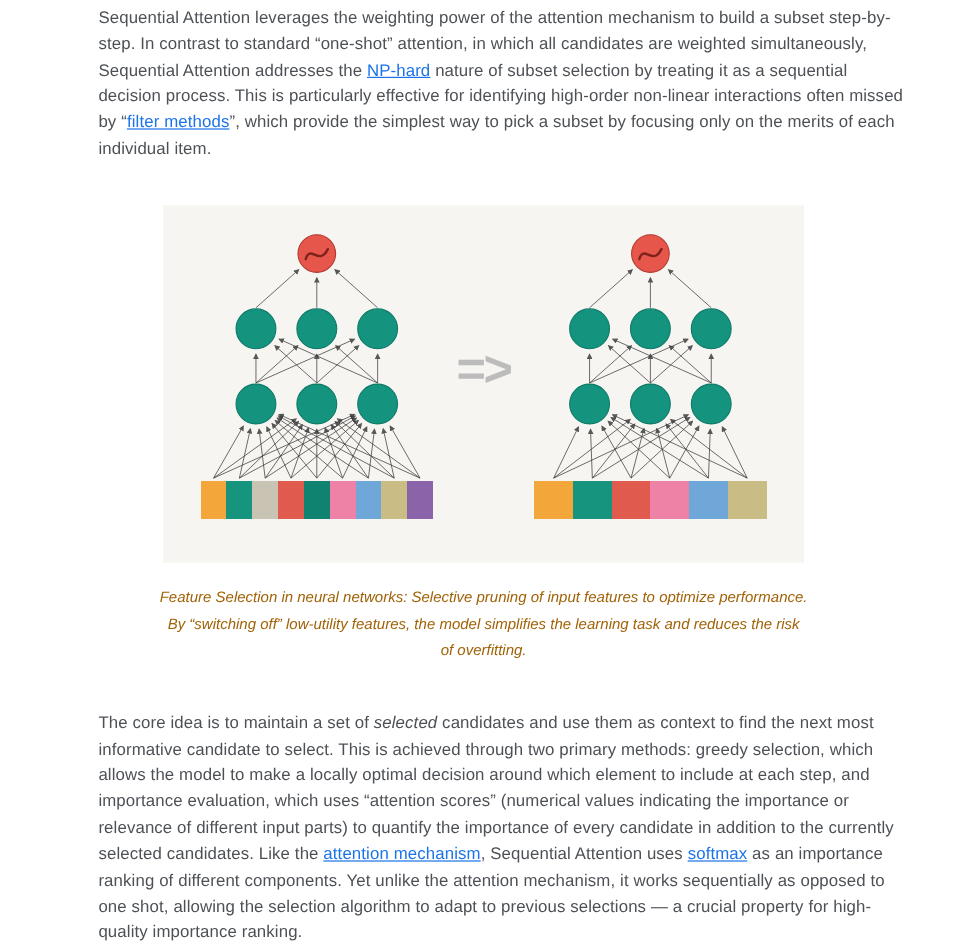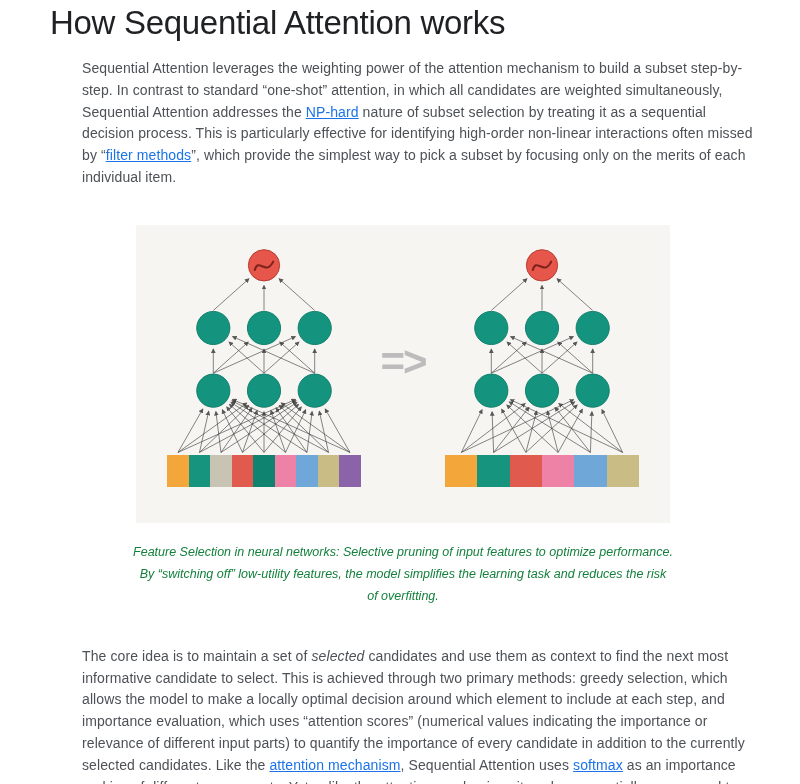--- a/index.html
+++ b/index.html
@@ -5,28 +5,27 @@
   *{box-sizing:border-box;margin:0;padding:0;}
   html,body{width:800px;height:784px;background:#ffffff;font-family:"Liberation Sans",sans-serif;overflow:hidden;}
   main{padding:4px 44px 0 50px;}
   h1{font-size:33px;font-weight:400;color:#202124;letter-spacing:-0.3px;margin:0 0 16px;}
   p.body{font-size:14px;line-height:1.56;color:#4d5156;letter-spacing:0.1px;margin-left:32px;}
   p.body a{color:#1a73e8;text-decoration:underline;}
   p.body em{}
   .figure-area{width:534px;margin:36px auto 0;background:#f7f5f1;padding:10px 6px 8px;display:flex;align-items:center;justify-content:center;gap:4px;}
   .net{width:212px;height:280px;flex:0 0 auto;}
   .transform-arrow{font-size:42px;font-weight:700;color:#bcbcbc;letter-spacing:-2px;margin:0 6px 26px;line-height:1;}
-  figcaption{display:block;width:540px;margin:18px auto 0;text-align:center;font-style:italic;font-size:12.5px;line-height:1.78;color:#15803d;}
+  figcaption{display:block;width:540px;margin:18px auto 0;text-align:center;font-style:italic;font-size:12.5px;line-height:1.78;color:#a16207;}
   .body.second{margin-top:38px;}
 </style>
 </head>
 <body>
 
 <main>
-  <h1>How Sequential Attention works</h1>
 
   <p class="body"><span>Sequential Attention leverages the weighting power of the attention mechanism to build a subset step-by-step. In contrast to standard “one-shot” attention, in which all candidates are weighted simultaneously, Sequential Attention addresses the </span><a href="#">NP-hard</a><span> nature of subset selection by treating it as a sequential decision process. This is particularly effective for identifying high-order non-linear interactions often missed by “</span><a href="#">filter methods</a><span>”, which provide the simplest way to pick a subset by focusing only on the merits of each individual item.</span></p>
 
   <figure>
     <div class="figure-area" style="background: rgb(247, 245, 241);">
       <svg id="net-left" class="net" viewBox="0 0 230 302">
           <defs>
             <marker id="ahL" viewBox="0 0 8 8" refX="6.5" refY="4" markerWidth="6.5" markerHeight="6.5" orient="auto">
               <path d="M0,0L8,4L0,8Z" fill="#3c3c3c"></path>
             </marker>

